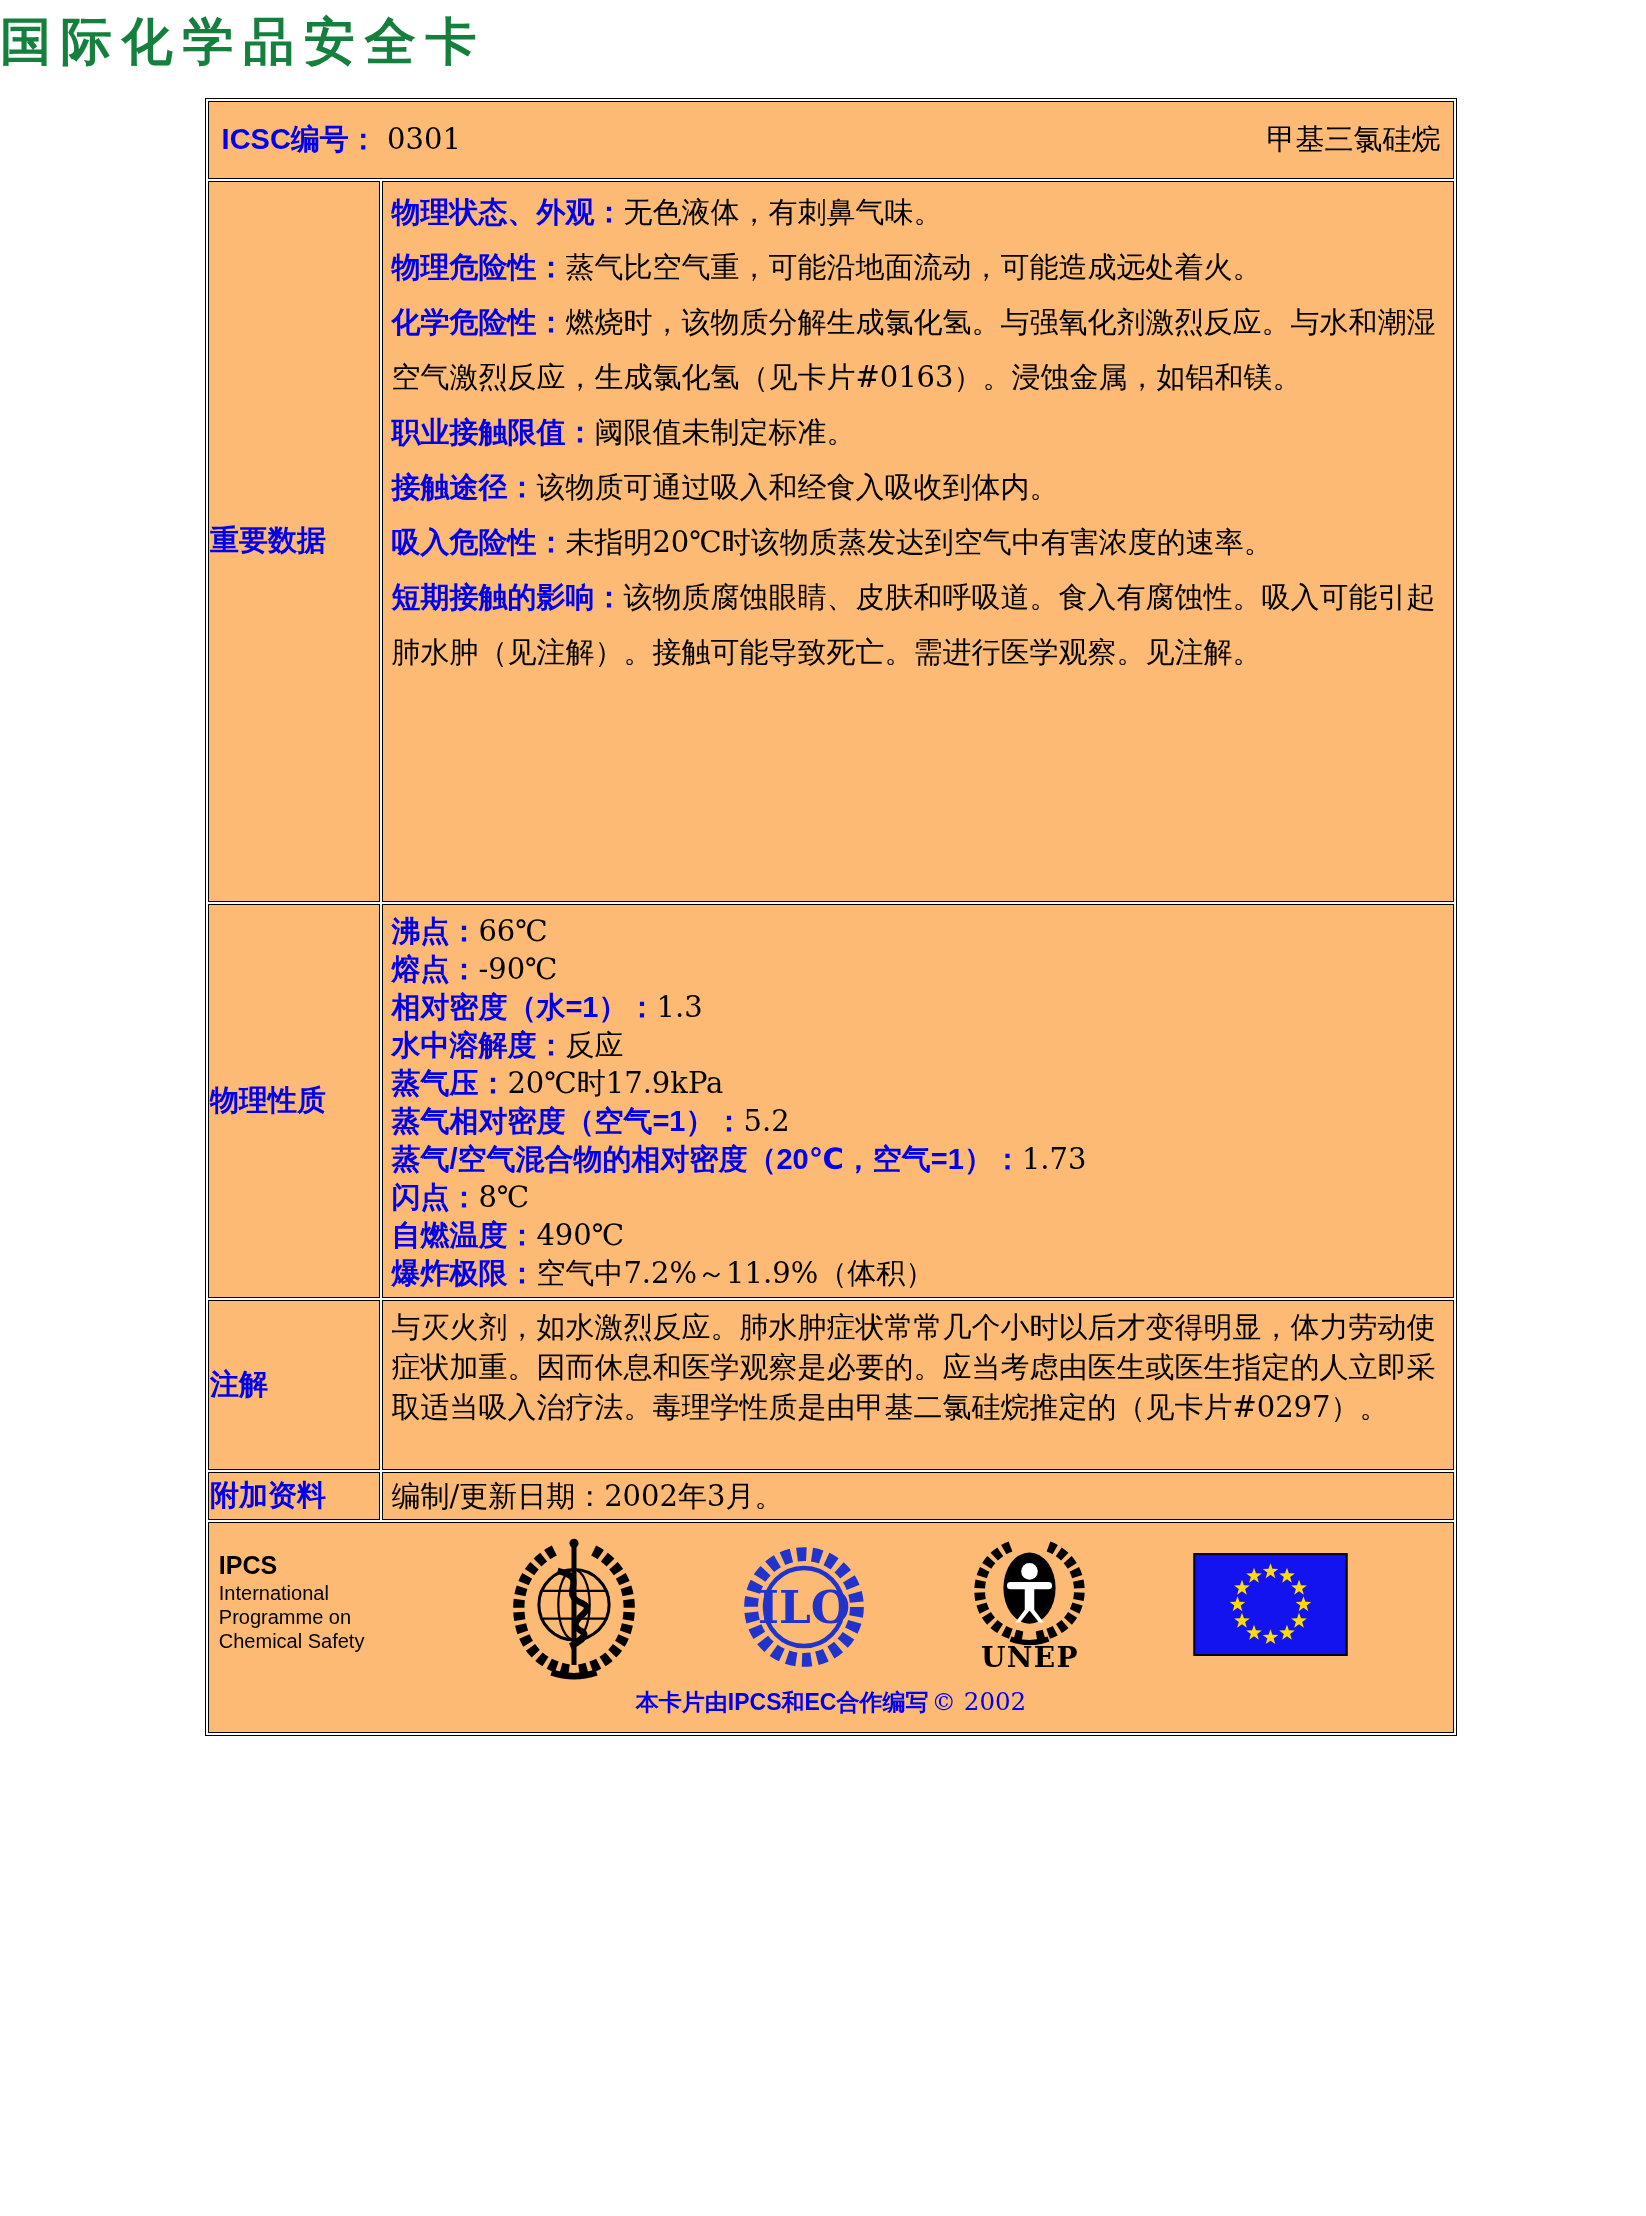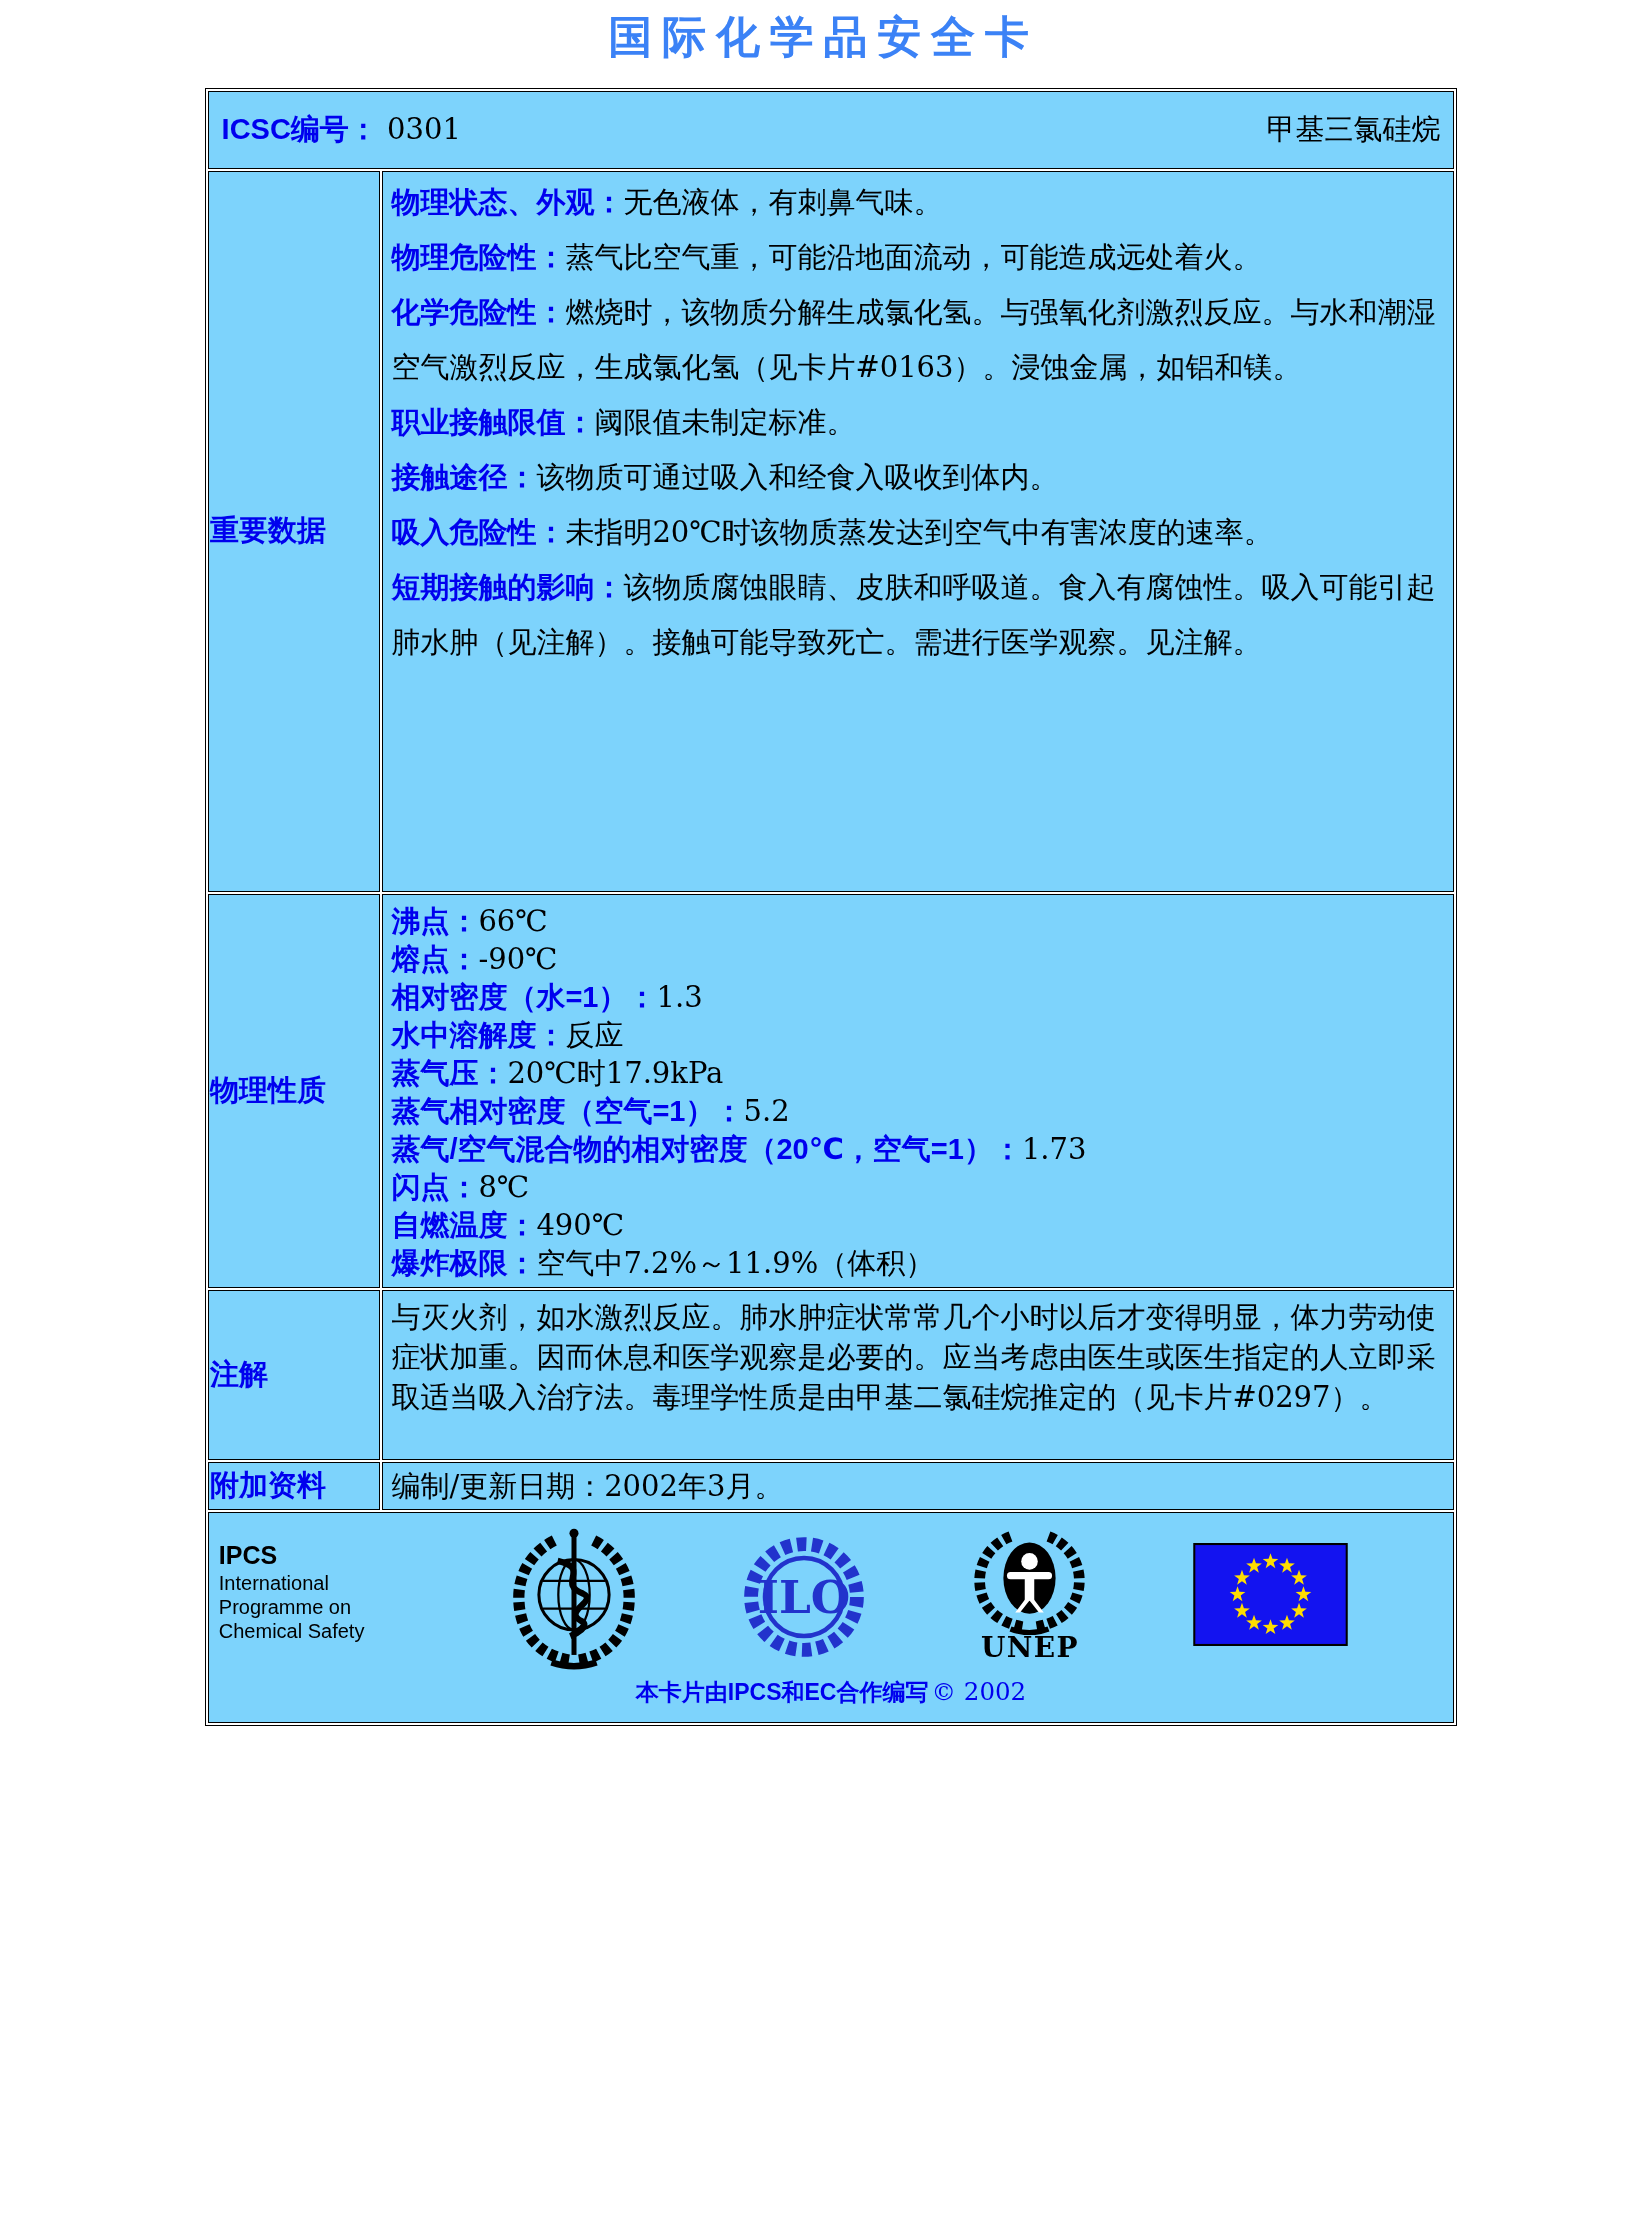--- a/index.html
+++ b/index.html
@@ -2,30 +2,30 @@
 <html style="font-size:11.2px"><head>
 <meta charset="utf-8">
 <style>
   html,body{margin:0;padding:0;}
   body{
     width:1647px;height:2216px;background:#ffffff;
     font-family:"Liberation Sans","DejaVu Sans",sans-serif;
     color:#000;position:relative;
   }
   .page-title{
-    padding-top:8.4px;text-align:center;
+    padding-top:8.4px;text-align:left;
     font-family:"DejaVu Serif","Liberation Serif",serif;
-    font-weight:bold;color:#3b82f6;font-size:44px;letter-spacing:9.8px;
+    font-weight:bold;color:#15803d;font-size:51px;letter-spacing:9.8px;
   }
   table.card{
     margin:21px 0 0 205px;width:1252px;
     border-collapse:separate;border-spacing:2.1px;
     border:1.4px solid #000;background:#fff;
   }
-  table.card td{border:1.4px solid #000;vertical-align:middle;background:#7dd3fc;}
+  table.card td{border:1.4px solid #000;vertical-align:middle;background:#fdba74;}
   td.label-cell{
     width:168px;text-align:left;color:#0000EE;
     font-size:29px;font-weight:bold;
     font-family:"Liberation Sans","DejaVu Sans",sans-serif;
   }
   td.content-cell{
     padding:2.8px 8.4px;font-size:29px;
     font-family:"DejaVu Serif","Liberation Serif",serif;
     vertical-align:top;
   }

